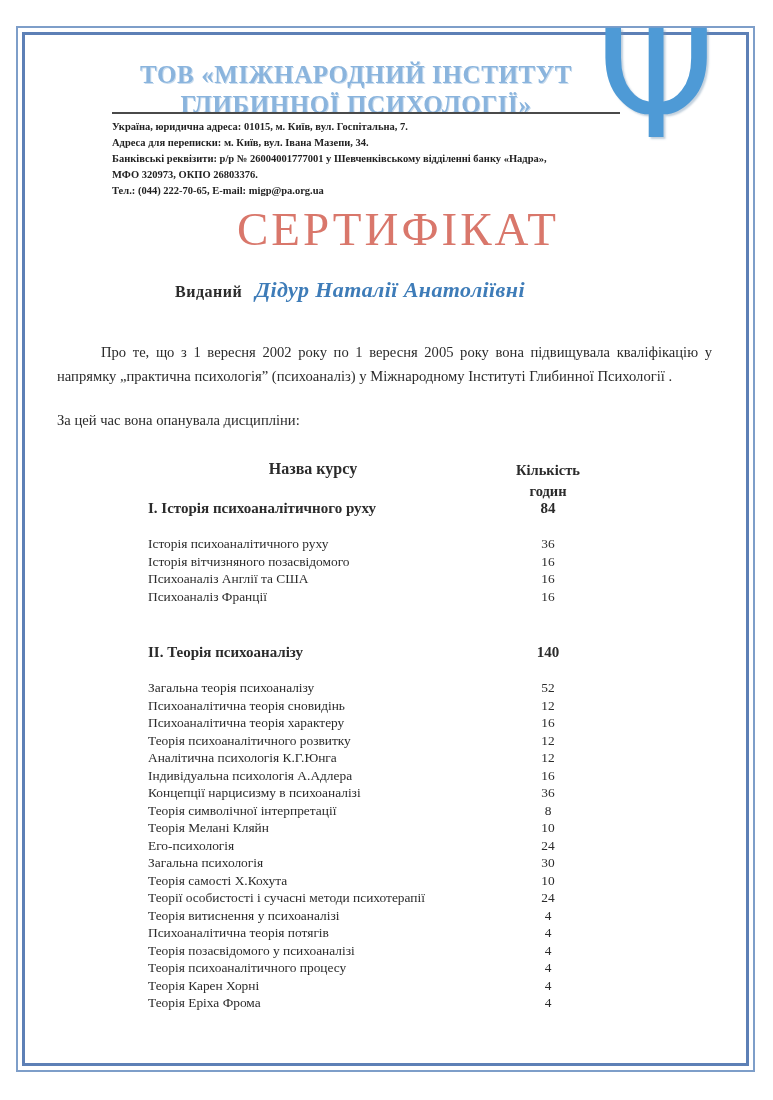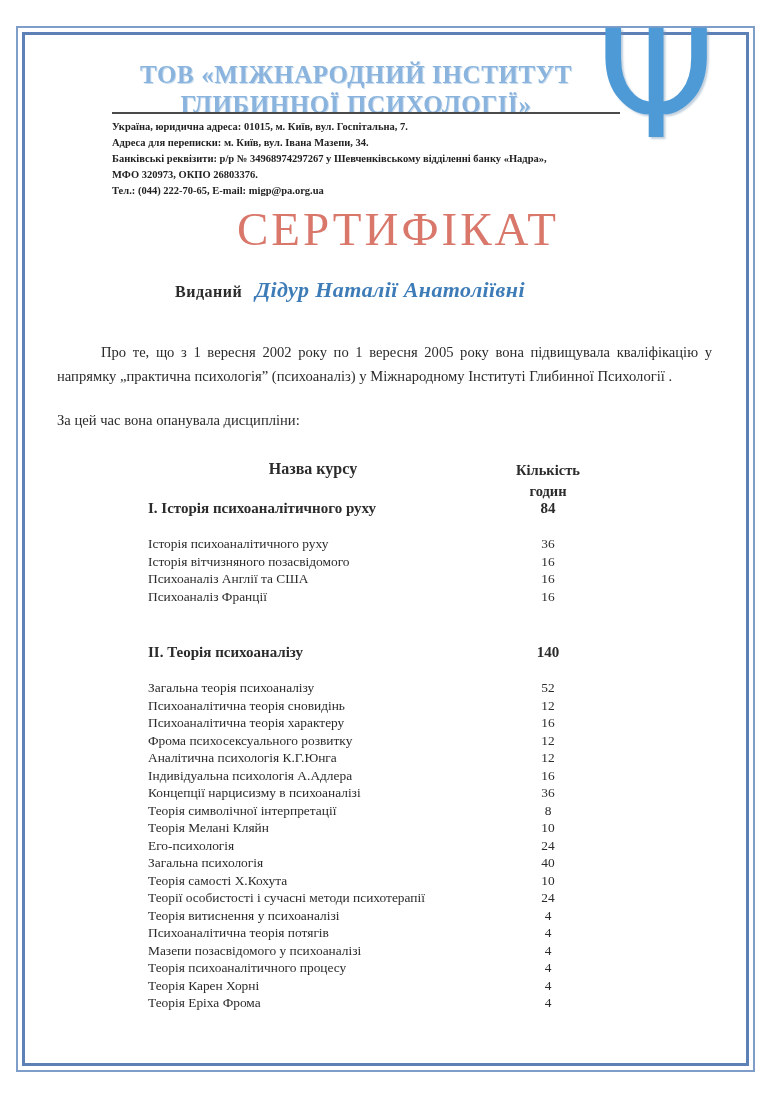--- a/index.html
+++ b/index.html
@@ -256,21 +256,21 @@
     <div class="org-line second">ГЛИБИННОЇ  ПСИХОЛОГІЇ»</div>
   </div>
 
   <div id="psi-logo">Ψ</div>
 
   <div id="header-rule"></div>
 
   <div id="address-block">
       <div>Україна, юридична адреса: 01015, м. Київ, вул. Госпітальна, 7.</div>
       <div>Адреса для переписки:  м. Київ, вул. Івана Мазепи, 34.</div>
-      <div>Банківські реквізити: р/р № 34968974297267 у Шевченківському відділенні банку «Надра»,</div>
+      <div>Банківські реквізити: р/р № 26004001777001 у Шевченківському відділенні банку «Надра»,</div>
       <div> МФО 320973, ОКПО 26803376.</div>
       <div>Тел.: (044) 222-70-65,  E-mail: migp@pa.org.ua</div>
     </div>
 
   <div id="cert-title">СЕРТИФІКАТ</div>
 
   <div id="recipient-row">
     <span id="recipient-prefix">Виданий</span><span id="recipient-name">Дідур Наталії Анатоліївні</span>
   </div>
 
@@ -320,21 +320,21 @@
           </div>
           <div class="course-row">
             <div class="cr-name">Психоаналітична теорія сновидінь</div>
             <div class="cr-hours">12</div>
           </div>
           <div class="course-row">
             <div class="cr-name">Психоаналітична теорія характеру</div>
             <div class="cr-hours">16</div>
           </div>
           <div class="course-row">
-            <div class="cr-name">Фрома психосексуального розвитку</div>
+            <div class="cr-name">Теорія психоаналітичного розвитку</div>
             <div class="cr-hours">12</div>
           </div>
           <div class="course-row">
             <div class="cr-name">Аналітична психологія К.Г.Юнга</div>
             <div class="cr-hours">12</div>
           </div>
           <div class="course-row">
             <div class="cr-name">Індивідуальна психологія А.Адлера</div>
             <div class="cr-hours">16</div>
           </div>
@@ -349,40 +349,40 @@
           <div class="course-row">
             <div class="cr-name">Теорія Мелані Кляйн</div>
             <div class="cr-hours">10</div>
           </div>
           <div class="course-row">
             <div class="cr-name">Его-психологія</div>
             <div class="cr-hours">24</div>
           </div>
           <div class="course-row">
             <div class="cr-name">Загальна психологія</div>
-            <div class="cr-hours">40</div>
+            <div class="cr-hours">30</div>
           </div>
           <div class="course-row">
             <div class="cr-name">Теорія самості Х.Кохута</div>
             <div class="cr-hours">10</div>
           </div>
           <div class="course-row">
             <div class="cr-name">Теорії особистості і сучасні методи психотерапії</div>
             <div class="cr-hours">24</div>
           </div>
           <div class="course-row">
             <div class="cr-name">Теорія витиснення у психоаналізі</div>
             <div class="cr-hours">4</div>
           </div>
           <div class="course-row">
             <div class="cr-name">Психоаналітична теорія потягів</div>
             <div class="cr-hours">4</div>
           </div>
           <div class="course-row">
-            <div class="cr-name">Мазепи позасвідомого у психоаналізі</div>
+            <div class="cr-name">Теорія позасвідомого у психоаналізі</div>
             <div class="cr-hours">4</div>
           </div>
           <div class="course-row">
             <div class="cr-name">Теорія психоаналітичного процесу</div>
             <div class="cr-hours">4</div>
           </div>
           <div class="course-row">
             <div class="cr-name">Теорія Карен Хорні</div>
             <div class="cr-hours">4</div>
           </div>

